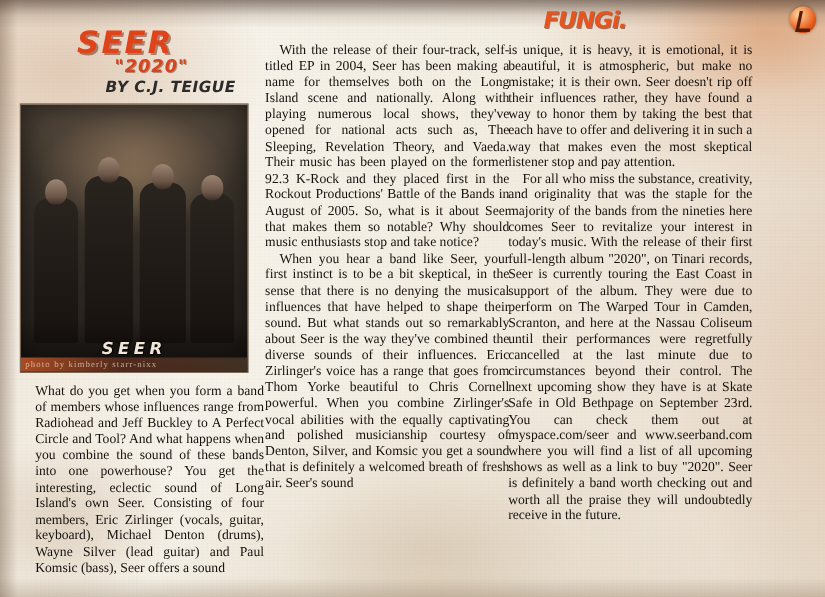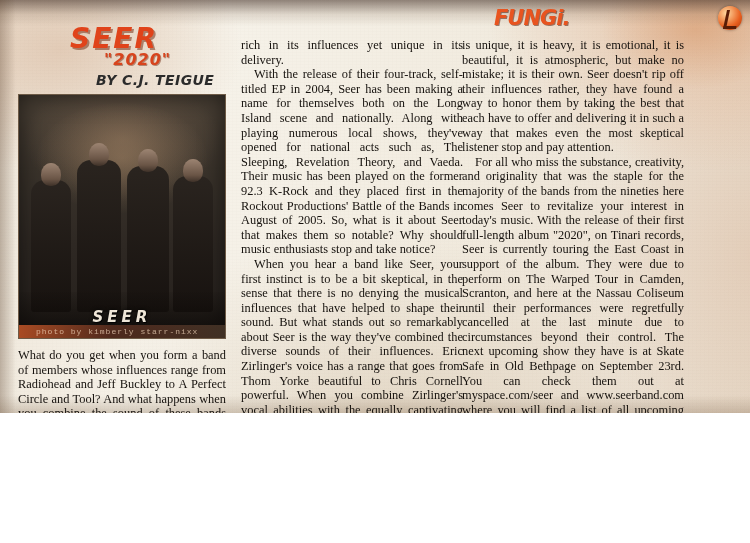--- a/index.html
+++ b/index.html
@@ -3,21 +3,21 @@
 <meta charset="utf-8">
 <style>
   html, body {
     margin: 0;
     padding: 0;
     background: #ffffff;
   }
   #page {
     position: relative;
     width: 750px;
-    height: 413px;
+    height: 543px;
     overflow: hidden;
     background: #f3efe6;
     font-family: "Liberation Serif", serif;
   }
   
   #paper-texture {
     position: absolute;
     inset: 0;
     background:
       radial-gradient(ellipse 260px 180px at 8% 12%, rgba(214,178,150,0.55), rgba(214,178,150,0) 70%),
@@ -206,28 +206,28 @@
     color: #efe6d8;
     text-shadow: 0 0 4px rgba(0,0,0,0.9), 1px 1px 0 rgba(0,0,0,0.7);
   }
   #photo-strip {
     position: absolute;
     left: 0;
     right: 0;
     bottom: 0;
     height: 13px;
     background: linear-gradient(90deg, rgba(196,86,40,0.85), rgba(120,60,40,0.6) 45%, rgba(80,60,45,0.75));
-    font-family: Liberation Mono, monospace;
+    font-family: Liberation Serif, serif;
     font-size: 8px;
     color: rgba(255,228,200,0.65);
     line-height: 13px;
     white-space: nowrap;
     overflow: hidden;
     letter-spacing: 1px;
-    padding-left: 17px;
+    padding-left: 4px;
     box-sizing: border-box;
   }
 
   
   .col {
     position: absolute;
     font-family: "Liberation Serif", serif;
     font-size: 12.4px;
     line-height: 14.6px;
     color: #15110d;
@@ -236,21 +236,21 @@
     hyphens: auto;
   }
   .col p {
     margin: 0;
     text-indent: 13px;
   }
   .col p.first {
     text-indent: 0;
   }
   #col-left {
-    left: 18px;
+    left: 32px;
     top: 348px;
     width: 208px;
   }
   #col-mid {
     left: 241px;
     top: 38px;
     width: 222px;
   }
   #col-right {
     left: 462px;
@@ -316,21 +316,20 @@
     <div id="photo-floor"></div>
     <div id="photo-caption">SEER</div>
     <div id="photo-strip">photo by kimberly starr-nixx</div>
   </div>
 
   <div class="col" id="col-left">
     <p class="first">What do you get when you form a band of members whose influences range from Radiohead and Jeff Buckley to A Perfect Circle and Tool?  And what happens when you combine the sound of these bands into one powerhouse?  You get the interesting, eclectic sound of Long Island's own Seer.  Consisting of four members, Eric Zirlinger (vocals, guitar, keyboard), Michael Denton (drums), Wayne Silver (lead guitar) and Paul Komsic (bass), Seer offers a sound</p>
   </div>
 
   <div class="col" id="col-mid">
-    <p class="first">rich in its influences yet unique in its delivery.</p>
     <p>With the release of their four-track, self-titled EP in 2004, Seer has been making a name for themselves both on the Long Island scene and nationally.  Along with playing numerous local shows, they've opened for national acts such as, The Sleeping, Revelation Theory, and Vaeda.  Their music has been played on the former 92.3 K-Rock and they placed first in the Rockout Productions' Battle of the Bands in August of 2005.  So, what is it about Seer that makes them so notable?  Why should music enthusiasts stop and take notice?</p>
     <p>When you hear a band like Seer, your first instinct is to be a bit skeptical, in the sense that there is no denying the musical influences that have helped to shape their sound.  But what stands out so remarkably about Seer is the way they've combined the diverse sounds of their influences.  Eric Zirlinger's voice has a range that goes from Thom Yorke beautiful to Chris Cornell powerful.  When you combine Zirlinger's vocal abilities with the equally captivating and polished musicianship courtesy of Denton, Silver, and Komsic you get a sound that is definitely a welcomed breath of fresh air.  Seer's sound</p>
   </div>
 
   <div class="col" id="col-right">
     <p class="first">is unique, it is heavy, it is emotional, it is beautiful, it is atmospheric, but make no mistake; it is their own.  Seer doesn't rip off their influences rather, they have found a way to honor them by taking the best that each have to offer and delivering it in such a way that makes even the most skeptical listener stop and pay attention.</p>
     <p>For all who miss the substance, creativity, and originality that was the staple for the majority of the bands from the nineties here comes Seer to revitalize your interest in today's music.  With the release of their first full-length album "2020", on Tinari records, Seer is currently touring the East Coast in support of the album.  They were due to perform on The Warped Tour in Camden, Scranton, and here at the Nassau Coliseum until their performances were regretfully cancelled at the last minute due to circumstances beyond their control.  The next upcoming show they have is at Skate Safe in Old Bethpage on September 23rd.  You can check them out at myspace.com/seer and www.seerband.com where you will find a list of all upcoming shows as well as a link to buy "2020".  Seer is definitely a band worth checking out and worth all the praise they will undoubtedly receive in the future.</p>
   </div>
 </div>
 

